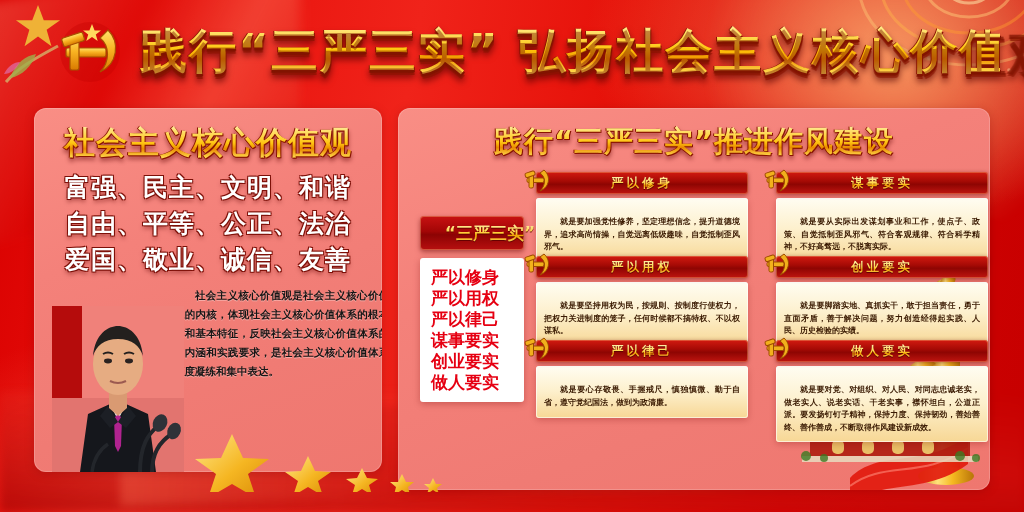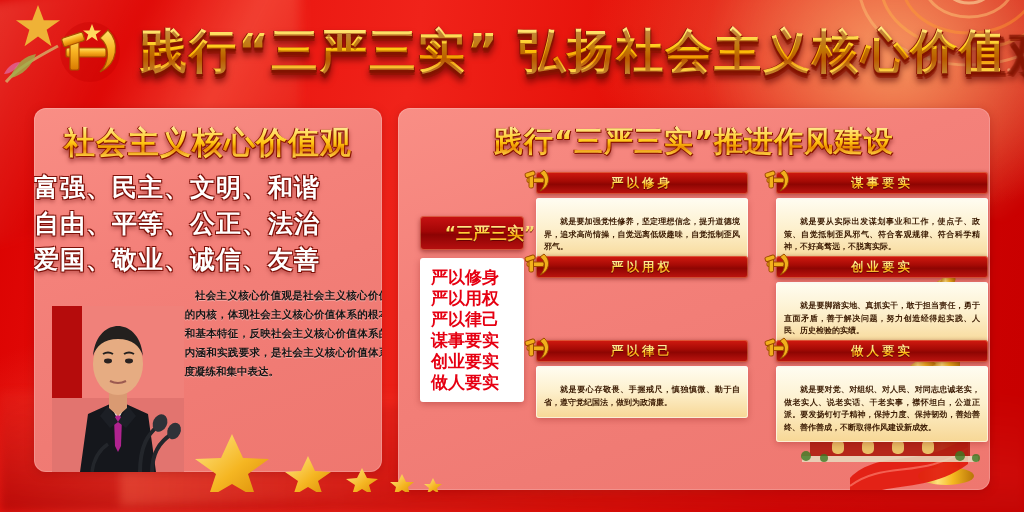--- a/index.html
+++ b/index.html
@@ -72,21 +72,21 @@
     background:linear-gradient(180deg,#fff7c8 0%,#ffe173 20%,#ffc512 50%,#e98a00 64%,#ffd64a 84%,#fff4b4 100%);
     -webkit-background-clip:text;background-clip:text;color:transparent;
     filter:drop-shadow(1px 1px 0 #8a1400) drop-shadow(-1px 0 0 #8a1400) drop-shadow(0 3px 2px rgba(90,0,0,.45));
   }
   #left-head{position:absolute;left:0;top:14px;width:348px;font-size:31px;letter-spacing:1px;}
   #right-head{position:absolute;left:0;top:14px;width:592px;font-size:29px;letter-spacing:1px;}
 
   
   #values{position:absolute;left:0;top:62px;width:348px;}
   .value-line{
-    text-align:left;font-size:25px;font-weight:bold;color:#ffffff;
+    text-align:center;font-size:25px;font-weight:bold;color:#ffffff;
     line-height:36px;letter-spacing:1px;white-space:nowrap;
     text-shadow:1px 1px 0 #7e1008, -1px 1px 0 #7e1008, 1px -1px 0 #7e1008, -1px -1px 0 #7e1008, 0 3px 4px rgba(90,0,0,.5);
   }
 
   
   #para{
     position:absolute;left:140px;top:178px;width:226px;
     font-size:10.5px;line-height:19px;color:#161616;font-weight:bold;
     text-align:justify;text-indent:21px;
     text-shadow:0 1px 0 rgba(255,255,255,.35);
@@ -377,20 +377,21 @@
   <div class="card" id="card-2">
     <div class="card-bar">
       <svg class="card-emblem" viewBox="0 0 34 28">
         <path d="M24 4 C31 10 30 21 20 25 C26 19 26 11 20 7 Z" fill="#f2b01c" stroke="#9c4a00" stroke-width="1"></path>
         <rect x="7" y="12" width="17" height="4.5" rx="1.6" fill="#f2b01c" stroke="#9c4a00" stroke-width="1"></rect>
         <rect x="9" y="6" width="4.5" height="16" rx="1.6" fill="#f2b01c" stroke="#9c4a00" stroke-width="1"></rect>
         <rect x="5" y="6" width="10" height="4.5" rx="1.6" transform="rotate(-18 10 8)" fill="#f2b01c" stroke="#9c4a00" stroke-width="1"></rect>
       </svg>
       <span class="bar-title">严以用权</span>
     </div>
+    <div class="card-body">就是要坚持用权为民，按规则、按制度行使权力，把权力关进制度的笼子，任何时候都不搞特权、不以权谋私。</div>
   </div>
 
   <div class="card" id="card-3">
     <div class="card-bar">
       <svg class="card-emblem" viewBox="0 0 34 28">
         <path d="M24 4 C31 10 30 21 20 25 C26 19 26 11 20 7 Z" fill="#f2b01c" stroke="#9c4a00" stroke-width="1"></path>
         <rect x="7" y="12" width="17" height="4.5" rx="1.6" fill="#f2b01c" stroke="#9c4a00" stroke-width="1"></rect>
         <rect x="9" y="6" width="4.5" height="16" rx="1.6" fill="#f2b01c" stroke="#9c4a00" stroke-width="1"></rect>
         <rect x="5" y="6" width="10" height="4.5" rx="1.6" transform="rotate(-18 10 8)" fill="#f2b01c" stroke="#9c4a00" stroke-width="1"></rect>
       </svg>

